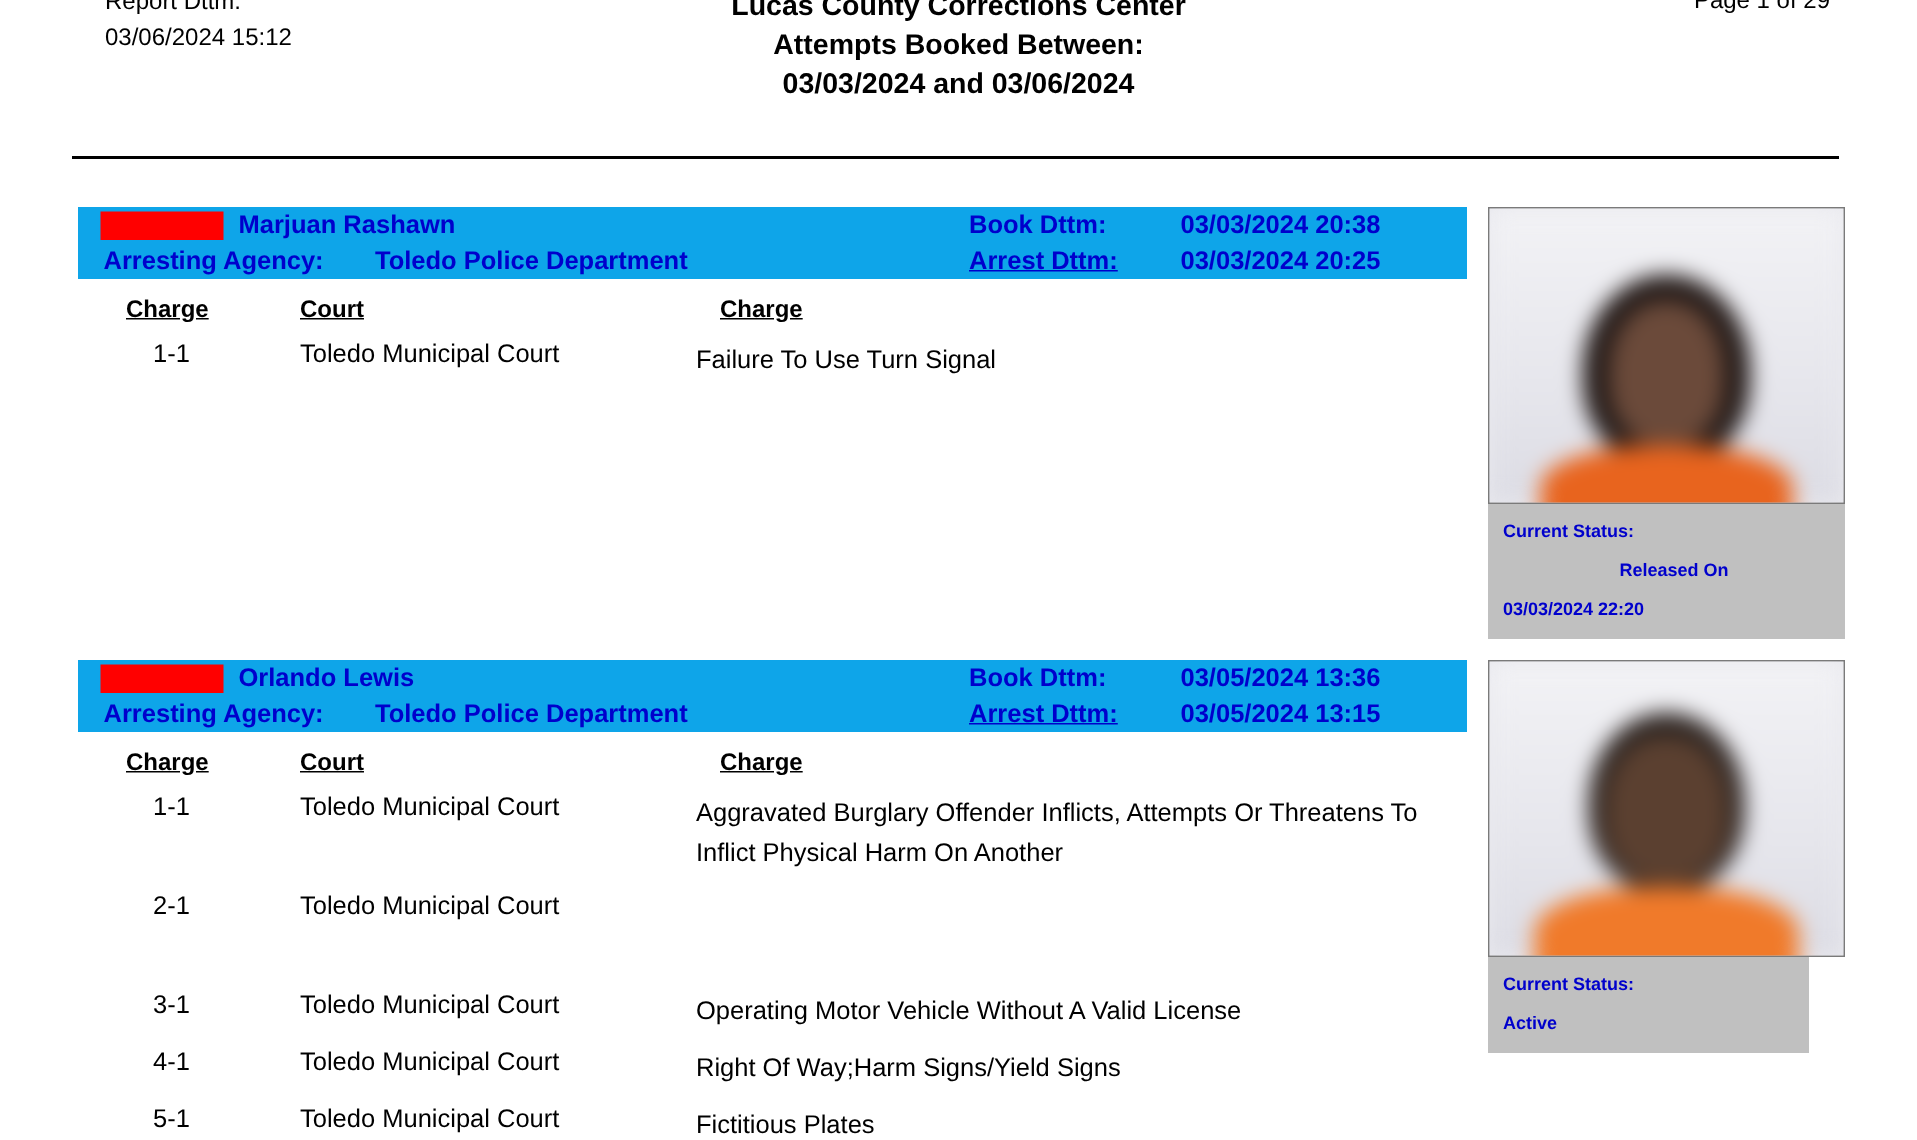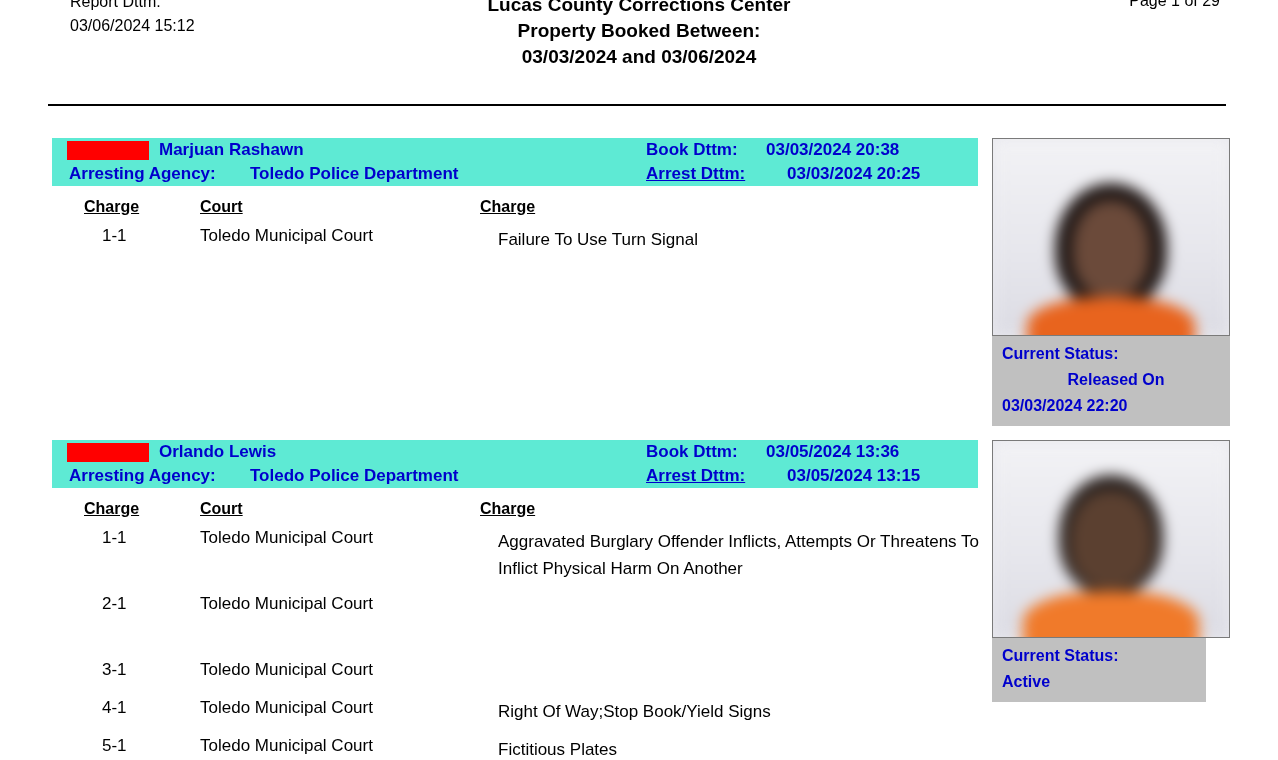--- a/index.html
+++ b/index.html
@@ -69,21 +69,21 @@
     position: absolute;
     left: 0;
     right: 0;
   }
   .record-main {
     position: absolute;
     left: 52px;
     width: 926px;
   }
   .banner {
-    background: #5eead4;
+    background: #0ea5e9;
     color: #0000cc;
     font-weight: bold;
     font-size: 17px;
     position: relative;
     height: 48px;
   }
   .banner-row {
     position: relative;
     height: 24px;
   }
@@ -114,21 +114,21 @@
     white-space: nowrap;
   }
   .book-label {
     position: absolute;
     left: 594px;
     top: 2px;
     white-space: nowrap;
   }
   .book-value {
     position: absolute;
-    left: 714px;
+    left: 735px;
     top: 2px;
     white-space: nowrap;
   }
   .arrest-label {
     position: absolute;
     left: 594px;
     top: 2px;
     white-space: nowrap;
     text-decoration: underline;
   }
@@ -172,21 +172,21 @@
     white-space: nowrap;
   }
   .c-court {
     position: absolute;
     left: 148px;
     top: 0;
     white-space: nowrap;
   }
   .c-desc {
     position: absolute;
-    left: 446px;
+    left: 412px;
     top: 0;
     width: 500px;
     line-height: 27px;
   }
 
   
   .photo-col {
     position: absolute;
     left: 992px;
     width: 240px;
@@ -226,42 +226,42 @@
     position: absolute;
     left: 50%;
     transform: translateX(-50%);
     border-radius: 46% 46% 0 0;
   }
 
   .status-box {
     background: #c0c0c0;
     color: #0000cc;
     font-weight: bold;
-    font-size: 16px;
+    font-size: 12px;
     padding: 5px 10px 7px 10px;
     line-height: 26px;
     width: 218px;
     box-sizing: content-box;
   }
   .status-box.narrow { width: 194px; }
   .status-line { white-space: nowrap; }
 </style>
 </head>
 <body>
 
 <div class="page">
 
   <div class="report-header">
     <div class="report-dttm">
       <div>Report Dttm:</div>
       <div>03/06/2024 15:12</div>
     </div>
     <div class="report-title">
       <div>Lucas County Corrections Center</div>
-      <div>Property Booked Between:</div>
+      <div>Attempts Booked Between:</div>
       <div>03/03/2024 and 03/06/2024</div>
     </div>
     <div class="page-number">Page 1 of 29</div>
   </div>
 
   <div class="rule"></div>
 
   <div class="record" style="top:138px;">
 
     <div class="record-main">
@@ -343,26 +343,27 @@
         </div>
 
         <div class="charge-row" style="height:58px;">
           <span class="c-no">2-1</span>
           <span class="c-court">Toledo Municipal Court</span>
         </div>
 
         <div class="charge-row" style="height:30px;">
           <span class="c-no">3-1</span>
           <span class="c-court">Toledo Municipal Court</span>
+          <span class="c-desc">Operating Motor Vehicle Without A Valid License</span>
         </div>
 
         <div class="charge-row" style="height:30px;">
           <span class="c-no">4-1</span>
           <span class="c-court">Toledo Municipal Court</span>
-          <span class="c-desc">Right Of Way;Stop Book/Yield Signs</span>
+          <span class="c-desc">Right Of Way;Harm Signs/Yield Signs</span>
         </div>
 
         <div class="charge-row" style="height:30px;">
           <span class="c-no">5-1</span>
           <span class="c-court">Toledo Municipal Court</span>
           <span class="c-desc">Fictitious Plates</span>
         </div>
       </div>
     </div>
 

